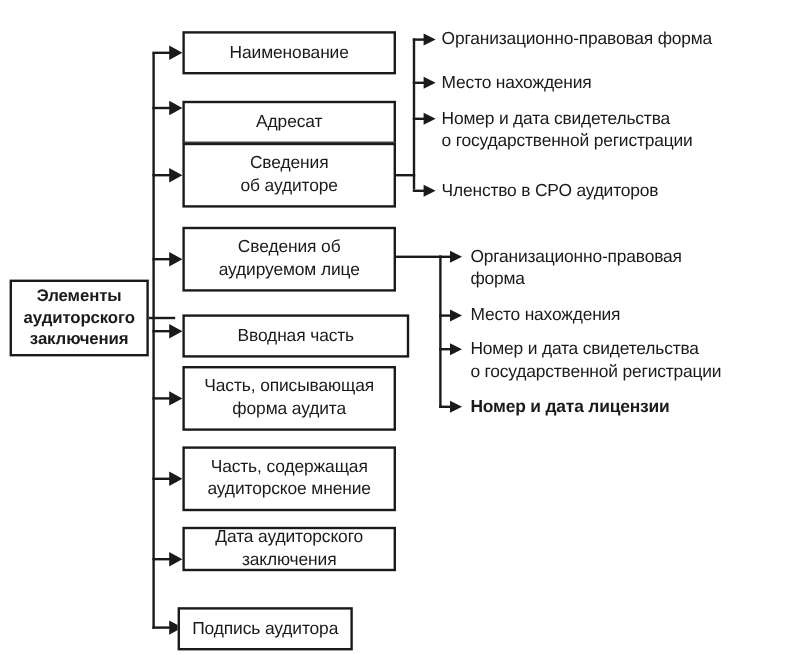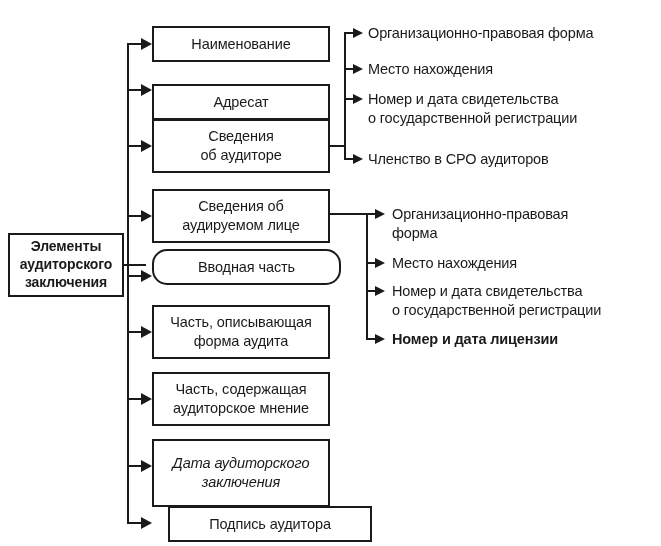--- a/index.html
+++ b/index.html
@@ -120,32 +120,32 @@
   <div class="node" style="left:152px; top:26px; width:178px; height:36px;">Наименование</div>
 
   <div class="node" style="left:152px; top:72px; width:178px; height:36px;margin-top:12px;">Адресат</div>
 
   <div class="node" style="left:152px; top:119px; width:178px; height:54px;">Сведения
 об аудиторе</div>
 
   <div class="node" style="left:152px; top:189px; width:178px; height:54px;">Сведения об
 аудируемом лице</div>
 
-  <div class="node" style="left:152px; top:249px; width:189px; height:36px;border-radius:15px;">Вводная часть</div>
+  <div class="node" style="left:152px; top:262px; width:189px; height:36px;">Вводная часть</div>
 
   <div class="node" style="left:152px; top:305px; width:178px; height:54px;">Часть, описывающая
 форма аудита</div>
 
   <div class="node" style="left:152px; top:372px; width:178px; height:54px;">Часть, содержащая
 аудиторское мнение</div>
 
-  <div class="node" style="left:152px; top:439px; width:178px; height:68px;font-style:italic;">Дата аудиторского
+  <div class="node" style="left:152px; top:439px; width:178px; height:37px;">Дата аудиторского
 заключения</div>
 
-  <div class="node" style="left:168px; top:506px; width:204px; height:36px;text-align:center;">Подпись аудитора</div>
+  <div class="node" style="left:148px; top:506px; width:146px; height:36px;text-align:center;">Подпись аудитора</div>
 
   <div class="hline" style="left:330px; top:145px; width:16px;"></div>
   <div class="vline" style="left:344px; top:32px; height:126px;"></div>
 
   <div class="hline" style="left:344px; top:32px; width:12px;"></div>
   <div class="arrow small" style="left:353px; top:28px;"></div>
 
   <div class="hline" style="left:344px; top:68px; width:12px;"></div>
   <div class="arrow small" style="left:353px; top:64px;"></div>
 

